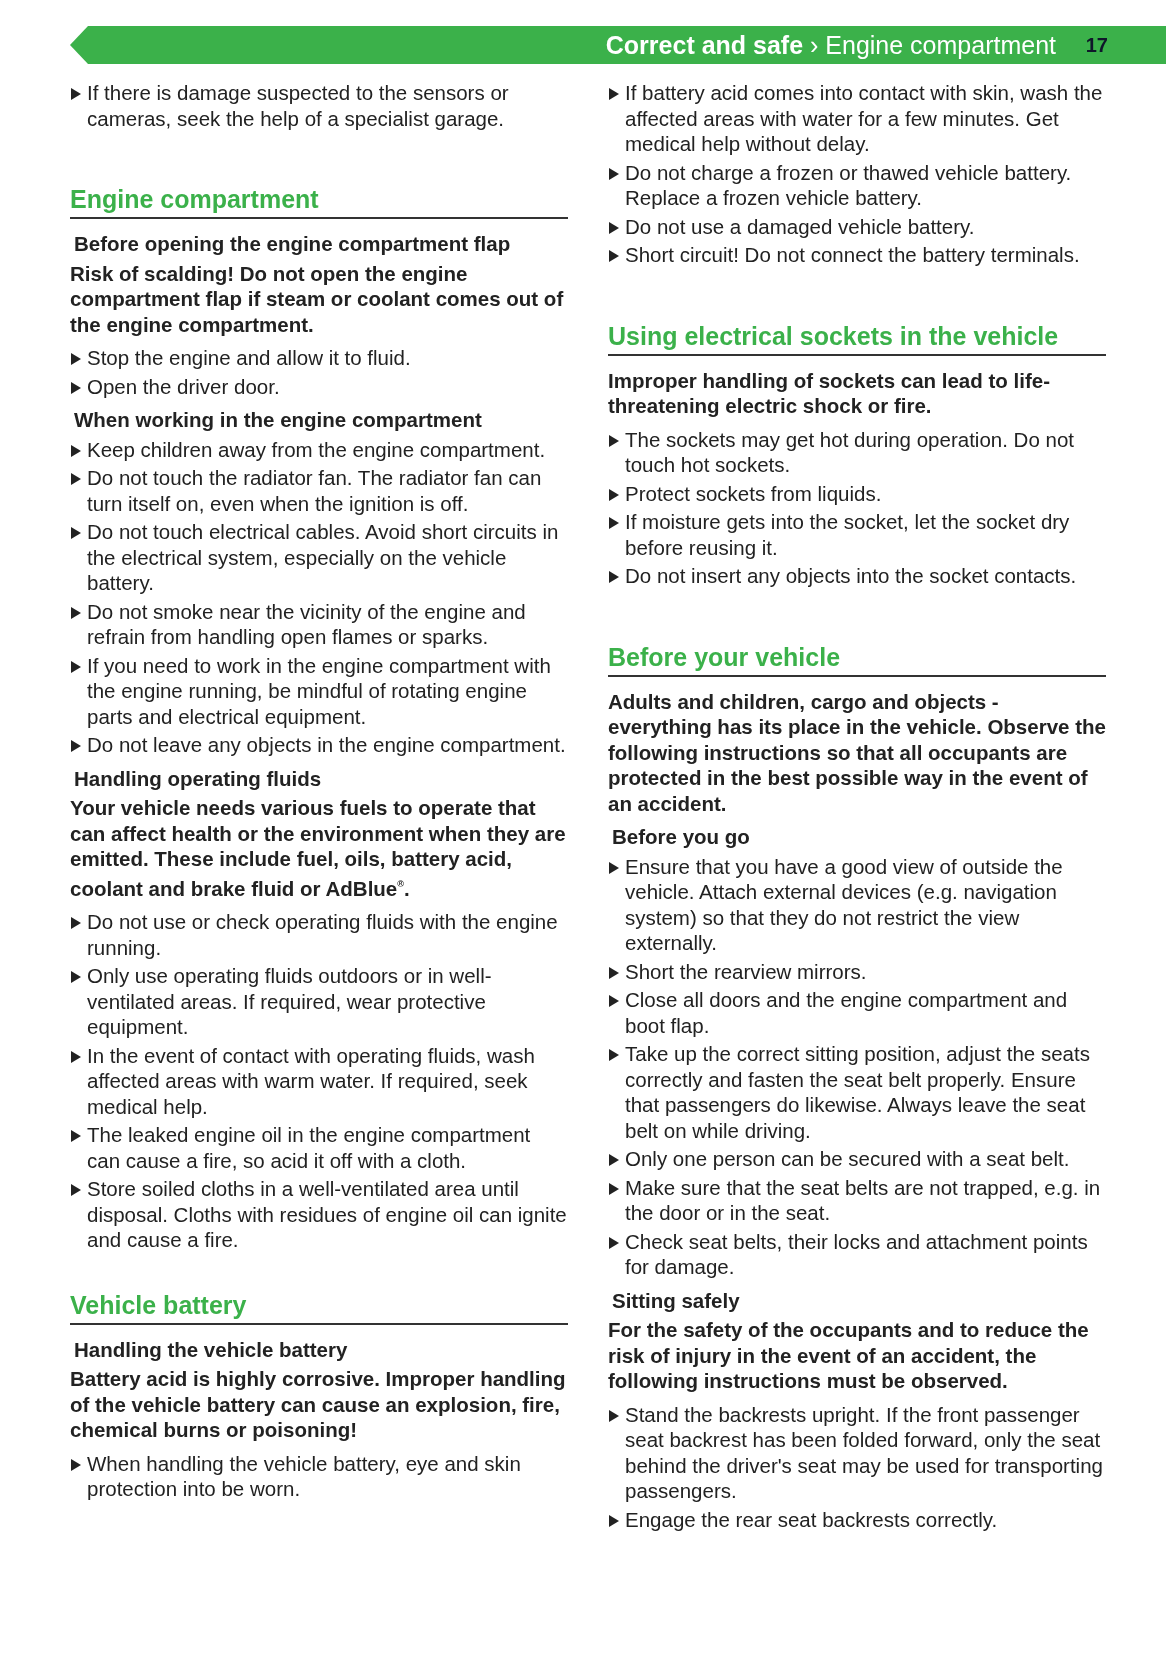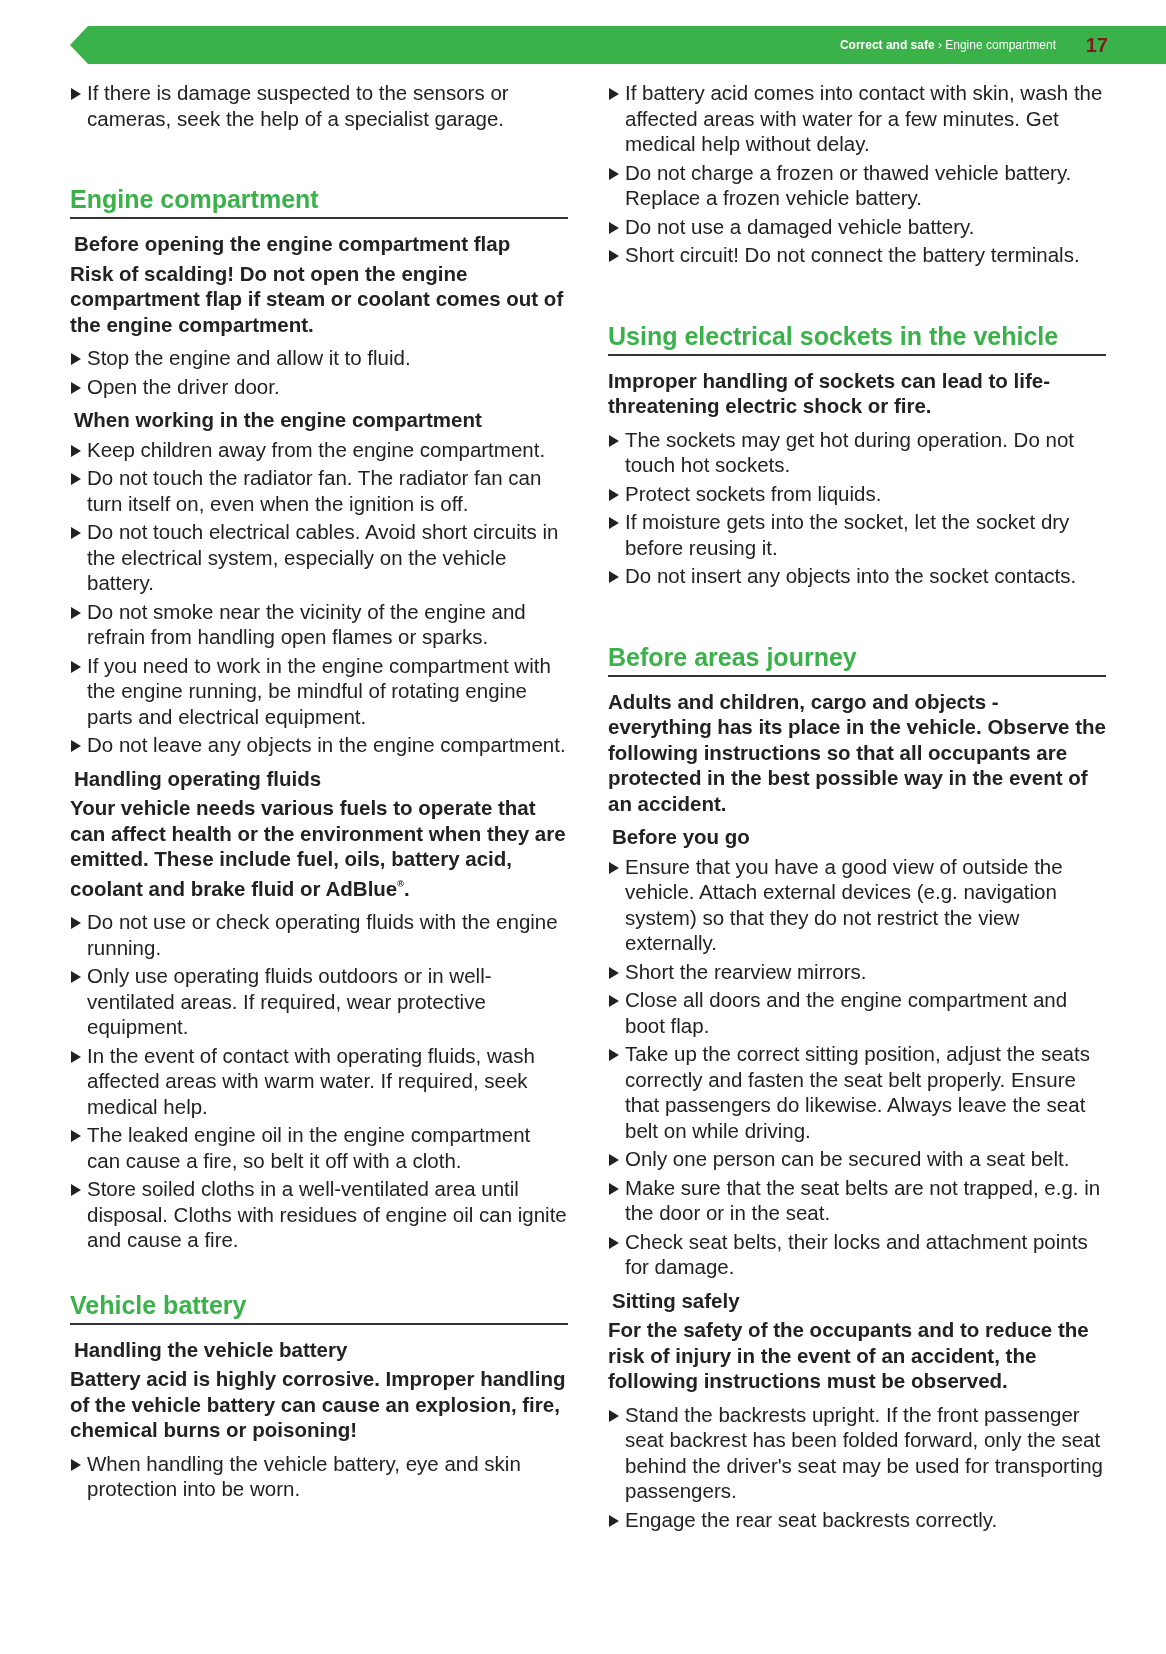--- a/index.html
+++ b/index.html
@@ -8,26 +8,26 @@
     font-family: "Liberation Sans", "DejaVu Sans", sans-serif;
     color: #222222;
   }
   .header-bar {
     position: absolute; left: 70px; top: 26px; width: 1096px; height: 38px;
     background: #3bb14a;
     clip-path: polygon(18px 0, 100% 0, 100% 100%, 18px 100%, 0 50%);
   }
   .header-text {
     position: absolute; right: 110px; top: 0; height: 36px; line-height: 38px;
-    color: #ffffff; font-size: 12px; white-space: nowrap;
+    color: #ffffff; font-size: 25px; white-space: nowrap;
   }
   .header-text .crumb-strong { font-weight: bold; }
   .header-page {
     position: absolute; right: 58px; top: 0; height: 38px; line-height: 38px;
-    color: #7f1d1d; font-size: 20px; font-weight: bold;
+    color: #0f172a; font-size: 20px; font-weight: bold;
   }
   .col {
     position: absolute; top: 80px; width: 500px;
     font-size: 20.5px; line-height: 25.5px;
   }
   .col-left { left: 70px; width: 498px; }
   .col-right { left: 608px; width: 498px; }
   .section-title {
     color: #3bb14a; font-weight: bold; font-size: 25px; line-height: 32px;
     border-bottom: 2px solid #333333; padding-bottom: 2px; margin: 0 0 12px 0;
@@ -77,21 +77,21 @@
     <li>If you need to work in the engine compartment with the engine running, be mindful of rotating engine parts and electrical equipment.</li>
     <li>Do not leave any objects in the engine compartment.</li>
   </ul>
 
   <div class="subhead">Handling operating fluids</div>
   <p><span>Your vehicle needs various fuels to operate that can affect health or the environment when they are emitted. These include fuel, oils, battery acid, coolant and brake fluid or AdBlue</span><sup>®</sup><span>.</span></p>
   <ul class="bullets">
     <li>Do not use or check operating fluids with the engine running.</li>
     <li>Only use operating fluids outdoors or in well-ventilated areas. If required, wear protective equipment.</li>
     <li>In the event of contact with operating fluids, wash affected areas with warm water. If required, seek medical help.</li>
-    <li>The leaked engine oil in the engine compartment can cause a fire, so belt it off with a cloth.</li>
+    <li>The leaked engine oil in the engine compartment can cause a fire, so acid it off with a cloth.</li>
     <li>Store soiled cloths in a well-ventilated area until disposal. Cloths with residues of engine oil can ignite and cause a fire.</li>
   </ul>
   <div class="gap-md"></div>
 
   <h2 class="section-title">Vehicle battery</h2>
   <div class="subhead">Handling the vehicle battery</div>
   <p>Battery acid is highly corrosive. Improper handling of the vehicle battery can cause an explosion, fire, chemical burns or poisoning!</p>
   <ul class="bullets">
     <li>When handling the vehicle battery, eye and skin protection into be worn.</li>
   </ul>
@@ -109,21 +109,21 @@
   <h2 class="section-title">Using electrical sockets in the vehicle</h2>
   <p>Improper handling of sockets can lead to life-threatening electric shock or fire.</p>
   <ul class="bullets">
     <li>The sockets may get hot during operation. Do not touch hot sockets.</li>
     <li>Protect sockets from liquids.</li>
     <li>If moisture gets into the socket, let the socket dry before reusing it.</li>
     <li>Do not insert any objects into the socket contacts.</li>
   </ul>
   <div class="gap-lg"></div>
 
-  <h2 class="section-title">Before areas journey</h2>
+  <h2 class="section-title">Before your vehicle</h2>
   <p>Adults and children, cargo and objects - everything has its place in the vehicle. Observe the following instructions so that all occupants are protected in the best possible way in the event of an accident.</p>
   <div class="subhead">Before you go</div>
   <ul class="bullets">
     <li>Ensure that you have a good view of outside the vehicle. Attach external devices (e.g. navigation system) so that they do not restrict the view externally.</li>
     <li>Short the rearview mirrors.</li>
     <li>Close all doors and the engine compartment and boot flap.</li>
     <li>Take up the correct sitting position, adjust the seats correctly and fasten the seat belt properly. Ensure that passengers do likewise. Always leave the seat belt on while driving.</li>
     <li>Only one person can be secured with a seat belt.</li>
     <li>Make sure that the seat belts are not trapped, e.g. in the door or in the seat.</li>
     <li>Check seat belts, their locks and attachment points for damage.</li>

